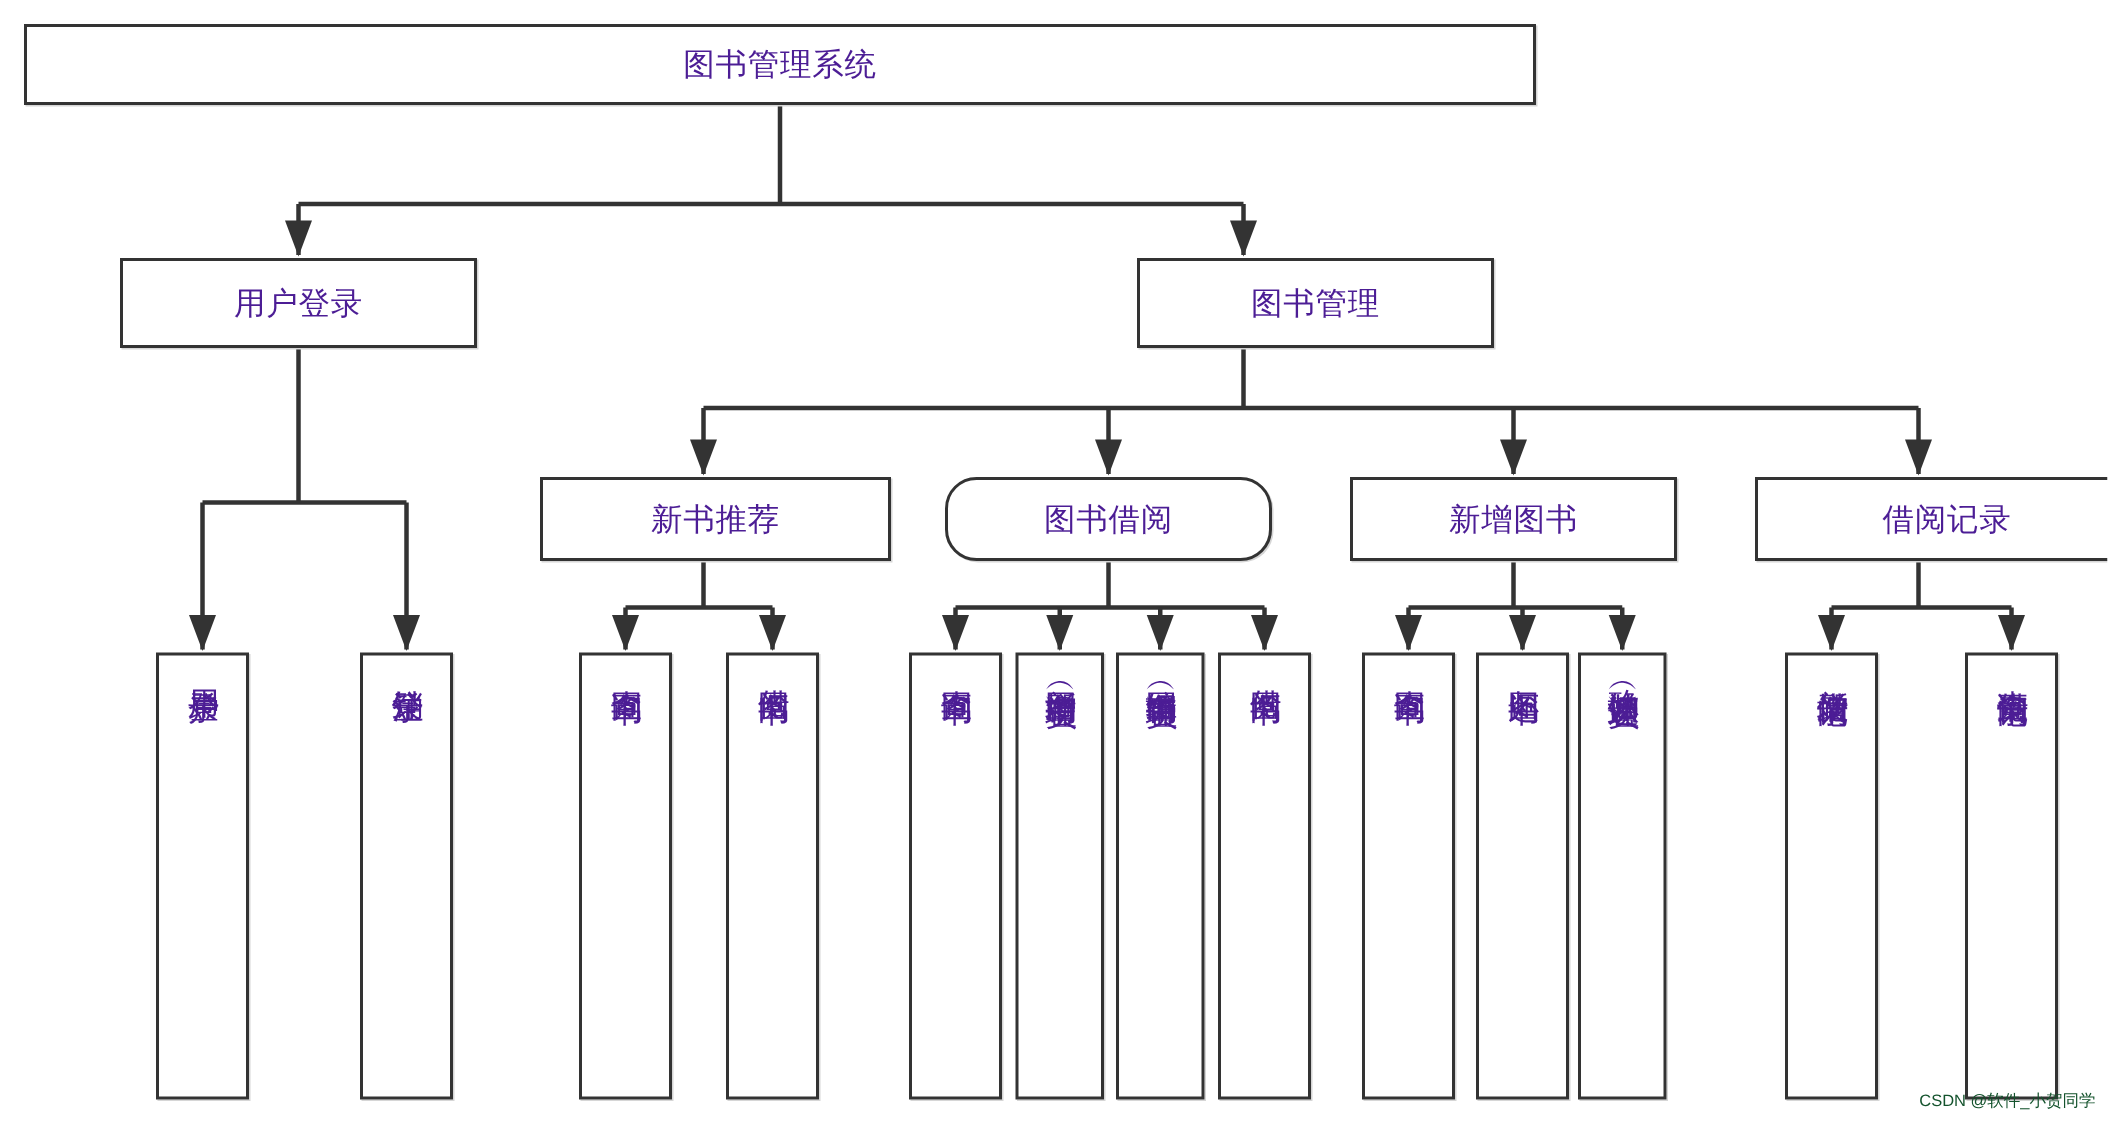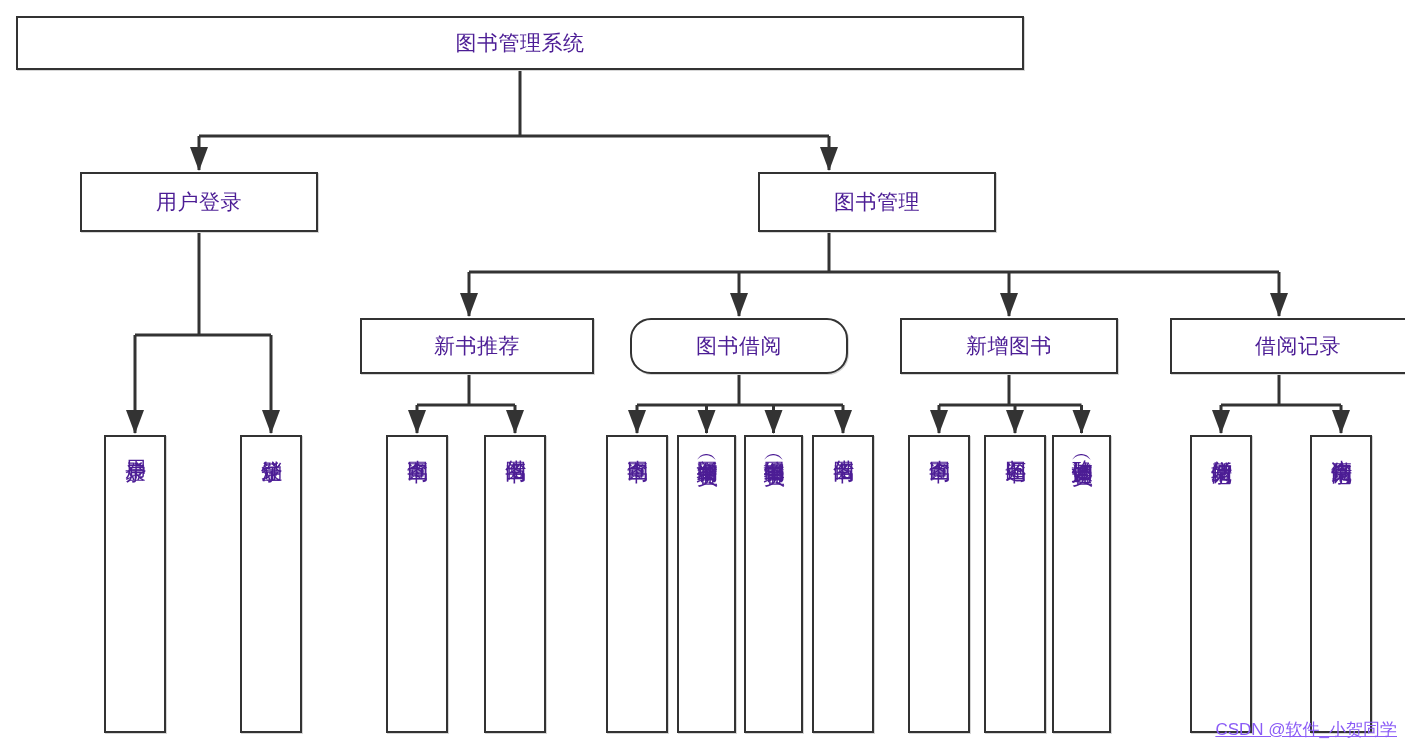--- a/index.html
+++ b/index.html
@@ -55,25 +55,24 @@
     text-orientation: upright;
     font-size: 21px;
     line-height: 1.12;
     letter-spacing: 1px;
     white-space: nowrap;
   }
   #watermark {
     position: absolute;
     right: 8px;
     bottom: 6px;
-    font-size: 17px;
-    color: #8b5cf6;
+    font-size: 11px;
+    color: #14532d;
     z-index: 3;
     white-space: nowrap;
-    text-decoration: underline;
   }
 </style>
 </head>
 <body>
 
 <div id="canvas">
 
   <svg id="edges" viewBox="0 0 1405 747">
       <line x1="520" y1="70" x2="520" y2="136" stroke="#333333" stroke-width="3"></line>
       <line x1="199" y1="136" x2="829" y2="136" stroke="#333333" stroke-width="3"></line>

